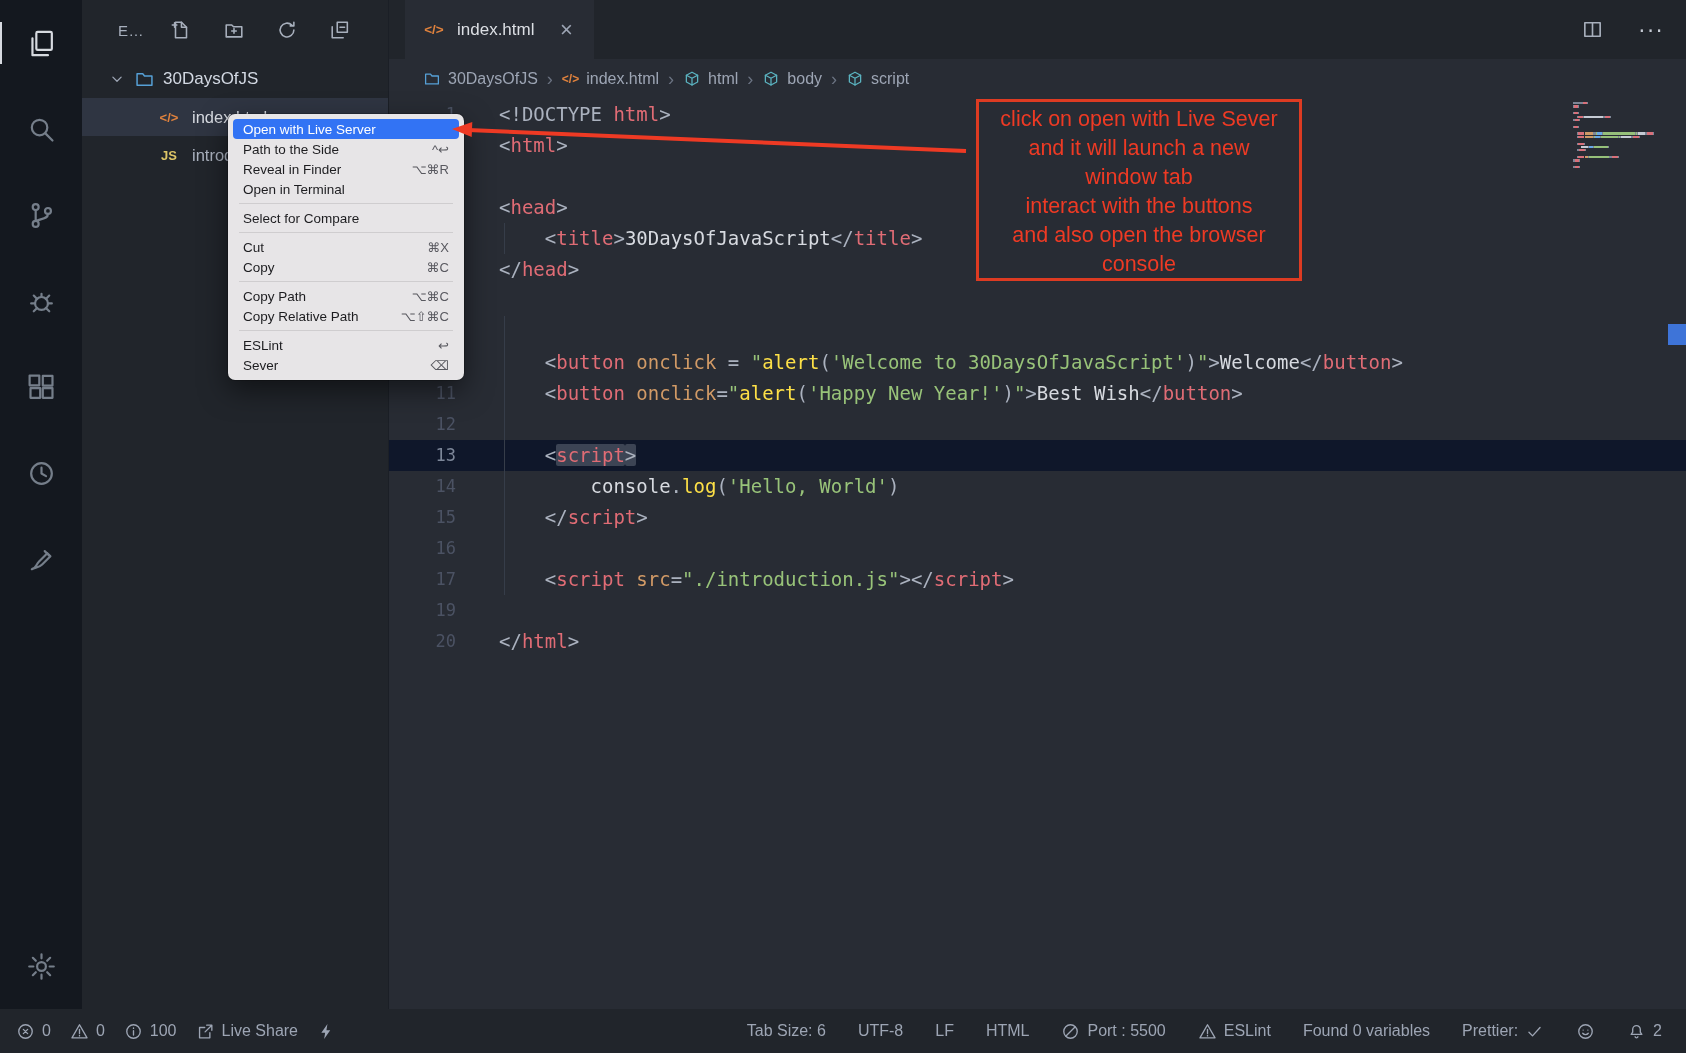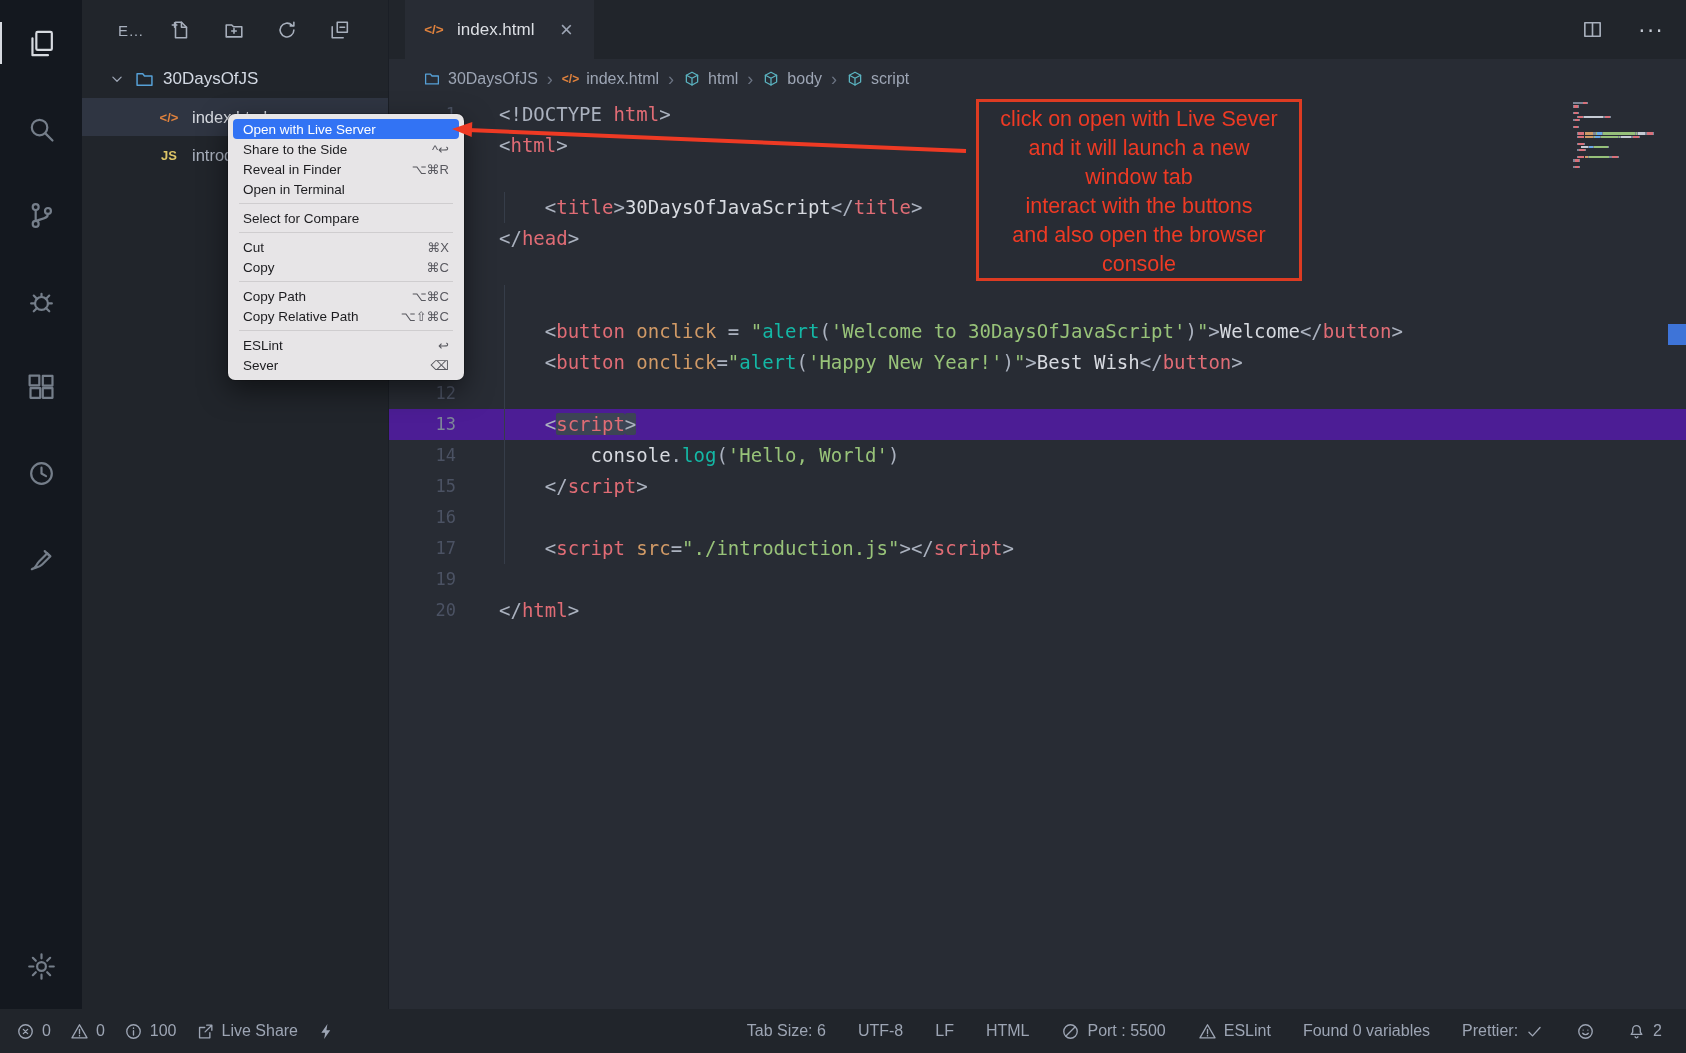--- a/index.html
+++ b/index.html
@@ -46,27 +46,27 @@
   .more-ic{font-size:23px;letter-spacing:1px;cursor:pointer;color:#c6cbd4}
 
   .breadcrumb{height:40px;display:flex;align-items:center;gap:9px;padding-left:34px;font-size:16px;color:#9da5b4;background:#282c34}
   .bc-item{display:flex;align-items:center;gap:7px;cursor:pointer}
   .bc-item .icon{width:18px;height:18px}
   .bc-item .file-ic{width:auto;font-size:12px}
   .bc-sep{color:#6b7382;font-size:18px}
 
   .codearea{flex:1;position:relative;font-family:"DejaVu Sans Mono",monospace;font-size:19px;line-height:31px;overflow:hidden}
   .code-line{display:flex;height:31px;position:relative;white-space:pre}
-  .code-line.current{background:#4c1d95}
+  .code-line.current{background:#0f172a}
   .ln{flex:none;width:67px;text-align:right;color:#4b5263;font-size:17px}
   .current .ln{color:#7d8799}
   .ct{padding-left:43px}
   .guide{position:absolute;left:115px;top:0;width:1px;height:31px;background:#363d49}
   .tk-p{color:#abb2bf}.tk-t{color:#e06c75}.tk-a{color:#d19a66}.tk-s{color:#98c379}
-  .tk-f{color:#14b8a6}.tk-x{color:#d7dae0}.tk-c{color:#d7dae0}
+  .tk-f{color:#fde047}.tk-x{color:#d7dae0}.tk-c{color:#d7dae0}
   .hl{background:#3c4454;border-radius:2px}
 
   .minimap{position:absolute;top:0;right:25px;width:88px;padding-top:3px}
   .mm-row{height:2.2px;margin-bottom:1.2px;display:flex}
   .mm-row span{height:100%;display:block;flex:none}
   .mm-p{background:#7d8696}.mm-t{background:#d8707a}.mm-a{background:#cf9a67}.mm-s{background:#96c07a}
   .mm-f{background:#68a8e8}.mm-x{background:#c6cbd4}.mm-c{background:#c6cbd4}.mm-sp{background:transparent}
   .overview-mark{position:absolute;right:0;top:324px;width:18px;height:21px;background:#3e74d8}
 
   
@@ -286,20 +286,21 @@
               </svg>
             </span>
             <span data-name="breadcrumb-label">script</span>
           </span>
         </div>
       <div class="codearea" data-name="code-editor">
         <div id="code-lines">
             <div class="code-line" data-name="code-line-1"><span class="ln" data-name="line-number">1</span><span class="ct"><span class="tk-p">&lt;!DOCTYPE </span><span class="tk-t">html</span><span class="tk-p">&gt;</span></span></div>
             <div class="code-line" data-name="code-line-2"><span class="ln" data-name="line-number">2</span><span class="ct"><span class="tk-p">&lt;</span><span class="tk-t">html</span><span class="tk-p">&gt;</span></span></div>
             <div class="code-line" data-name="code-line-3"><span class="ln" data-name="line-number">3</span><span class="ct"></span></div>
+            <div class="code-line" data-name="code-line-4"><span class="ln" data-name="line-number">4</span><span class="ct"><span class="tk-p">&lt;</span><span class="tk-t">head</span><span class="tk-p">&gt;</span></span></div>
             <div class="code-line" data-name="code-line-5"><span class="guide" data-name="indent-guide"></span><span class="ln" data-name="line-number">5</span><span class="ct"><span class="tk-p">    </span><span class="tk-p">&lt;</span><span class="tk-t">title</span><span class="tk-p">&gt;</span><span class="tk-x">30DaysOfJavaScript</span><span class="tk-p">&lt;/</span><span class="tk-t">title</span><span class="tk-p">&gt;</span></span></div>
             <div class="code-line" data-name="code-line-6"><span class="ln" data-name="line-number">6</span><span class="ct"><span class="tk-p">&lt;/</span><span class="tk-t">head</span><span class="tk-p">&gt;</span></span></div>
             <div class="code-line" data-name="code-line-7"><span class="ln" data-name="line-number">7</span><span class="ct"></span></div>
             <div class="code-line" data-name="code-line-9"><span class="guide" data-name="indent-guide"></span><span class="ln" data-name="line-number">9</span><span class="ct"></span></div>
             <div class="code-line" data-name="code-line-10"><span class="guide" data-name="indent-guide"></span><span class="ln" data-name="line-number">10</span><span class="ct"><span class="tk-p">    </span><span class="tk-p">&lt;</span><span class="tk-t">button</span><span class="tk-p"> </span><span class="tk-a">onclick</span><span class="tk-p"> = </span><span class="tk-s">"</span><span class="tk-f">alert</span><span class="tk-p">(</span><span class="tk-s">'Welcome to 30DaysOfJavaScript'</span><span class="tk-p">)</span><span class="tk-s">"</span><span class="tk-p">&gt;</span><span class="tk-x">Welcome</span><span class="tk-p">&lt;/</span><span class="tk-t">button</span><span class="tk-p">&gt;</span></span></div>
             <div class="code-line" data-name="code-line-11"><span class="guide" data-name="indent-guide"></span><span class="ln" data-name="line-number">11</span><span class="ct"><span class="tk-p">    </span><span class="tk-p">&lt;</span><span class="tk-t">button</span><span class="tk-p"> </span><span class="tk-a">onclick</span><span class="tk-p">=</span><span class="tk-s">"</span><span class="tk-f">alert</span><span class="tk-p">(</span><span class="tk-s">'Happy New Year!'</span><span class="tk-p">)</span><span class="tk-s">"</span><span class="tk-p">&gt;</span><span class="tk-x">Best Wish</span><span class="tk-p">&lt;/</span><span class="tk-t">button</span><span class="tk-p">&gt;</span></span></div>
             <div class="code-line" data-name="code-line-12"><span class="guide" data-name="indent-guide"></span><span class="ln" data-name="line-number">12</span><span class="ct"></span></div>
             <div class="code-line current" data-name="code-line-13"><span class="guide" data-name="indent-guide"></span><span class="ln" data-name="line-number">13</span><span class="ct"><span class="tk-p">    </span><span class="tk-p">&lt;</span><span class="tk-t hl">script</span><span class="tk-p hl">&gt;</span></span></div>
             <div class="code-line" data-name="code-line-14"><span class="guide" data-name="indent-guide"></span><span class="ln" data-name="line-number">14</span><span class="ct"><span class="tk-p">        </span><span class="tk-c">console</span><span class="tk-p">.</span><span class="tk-f">log</span><span class="tk-p">(</span><span class="tk-s">'Hello, World'</span><span class="tk-p">)</span></span></div>
             <div class="code-line" data-name="code-line-15"><span class="guide" data-name="indent-guide"></span><span class="ln" data-name="line-number">15</span><span class="ct"><span class="tk-p">    </span><span class="tk-p">&lt;/</span><span class="tk-t">script</span><span class="tk-p">&gt;</span></span></div>
@@ -546,21 +547,21 @@
         </div>
       </div>
   </footer>
 </div>
 
 <div class="menu" id="context-menu" data-name="context-menu">
     <div class="menu-item hlted" data-name="menu-item-open-with-live-server">
       <span class="mi-label" data-name="menu-item-label">Open with Live Server</span>
     </div>
     <div class="menu-item" data-name="menu-item-open-to-the-side">
-      <span class="mi-label" data-name="menu-item-label">Share to the Side</span>
+      <span class="mi-label" data-name="menu-item-label">Path to the Side</span>
       <span class="mi-shortcut" data-name="menu-item-shortcut">^↩</span>
     </div>
     <div class="menu-item" data-name="menu-item-reveal-in-finder">
       <span class="mi-label" data-name="menu-item-label">Reveal in Finder</span>
       <span class="mi-shortcut" data-name="menu-item-shortcut">⌥⌘R</span>
     </div>
     <div class="menu-item" data-name="menu-item-open-in-terminal">
       <span class="mi-label" data-name="menu-item-label">Open in Terminal</span>
     </div>
     <div class="menu-sep" data-name="menu-separator"></div>

